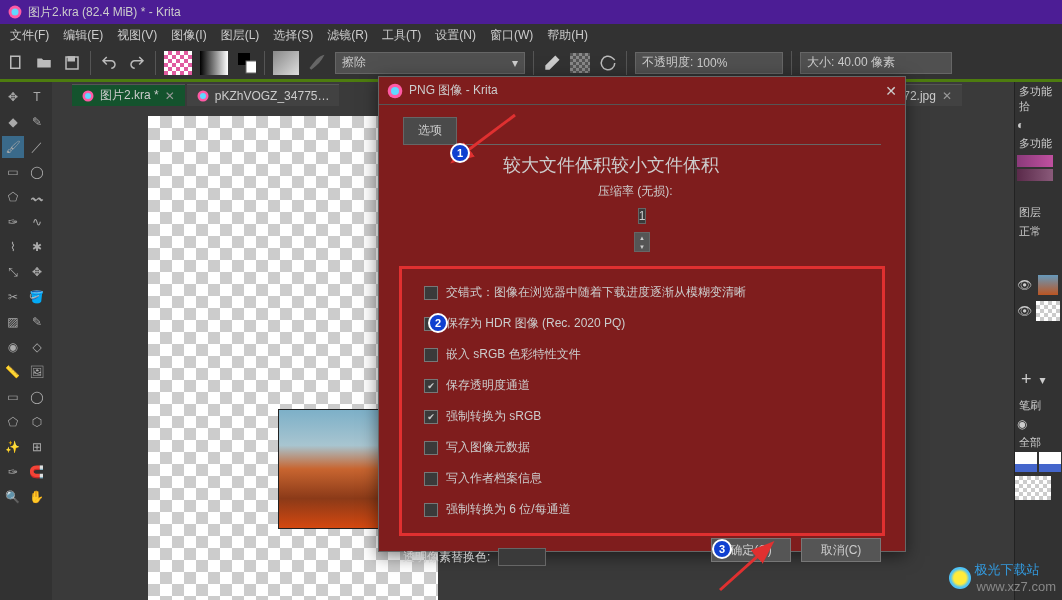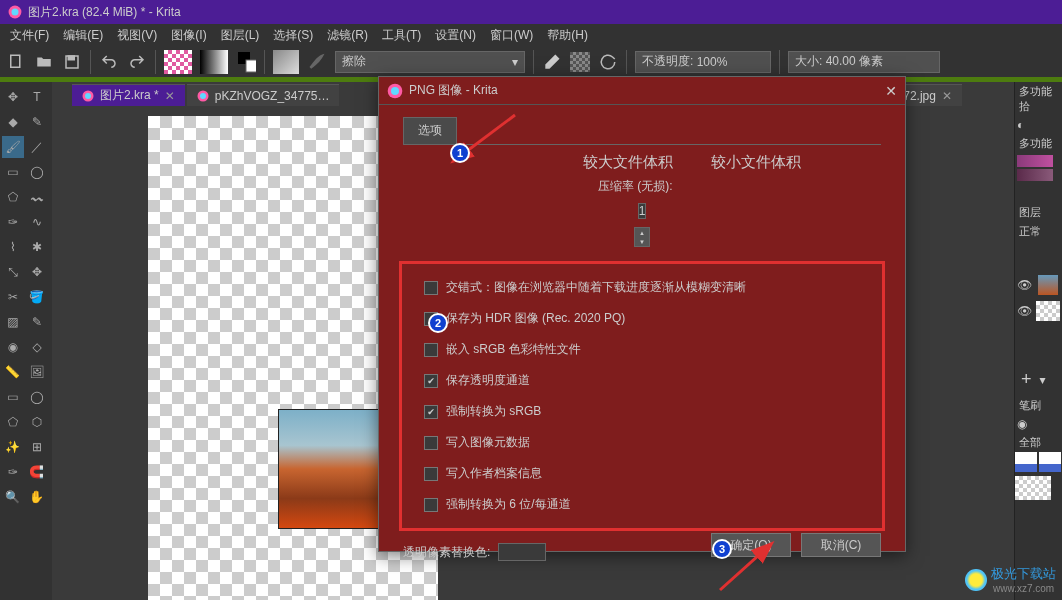--- a/index.html
+++ b/index.html
@@ -1,33 +1,33 @@
 <!DOCTYPE html>
 <html><head>
 <meta charset="utf-8">
 <style>
 * { margin: 0; padding: 0; box-sizing: border-box; font-family: "Microsoft YaHei", sans-serif; }
 body { width: 1062px; height: 600px; background: #323232; color: #ccc; font-size: 12px; overflow: hidden; position: relative; }
 .titlebar { height: 24px; background: #4c1d95; display: flex; align-items: center; padding: 0 8px; gap: 6px; }
 .titlebar .app-ico { width: 14px; height: 14px; }
 .menubar { height: 22px; background: #323232; display: flex; align-items: center; padding: 0 4px; gap: 2px; }
 .menubar span { padding: 3px 6px; }
-.toolbar { height: 36px; background: #323232; display: flex; align-items: center; padding: 0 6px; gap: 8px; border-bottom: 5px solid #4d7c0f; }
+.toolbar { height: 36px; background: #323232; display: flex; align-items: center; padding: 0 6px; gap: 8px; border-bottom: 3px solid #4d7c0f; }
 .tb-ico { width: 20px; height: 20px; display: flex; align-items: center; justify-content: center; color: #bbb; }
 .tb-sep { width: 1px; height: 24px; background: #555; }
 .tb-dropdown { background: #505050; border: 1px solid #666; height: 22px; width: 190px; display: flex; align-items: center; padding: 0 6px; justify-content: space-between; }
 .tb-field { background: #505050; border: 1px solid #666; height: 22px; padding: 0 6px; display: flex; align-items: center; }
 .workspace { display: flex; height: 518px; }
 .left-tools { width: 52px; background: #323232; padding: 4px 2px; display: flex; flex-direction: column; gap: 3px; }
 .lt-row { display: flex; gap: 2px; }
 .lt-btn { width: 22px; height: 22px; display: flex; align-items: center; justify-content: center; color: #aaa; }
 .canvas-area { flex: 1; background: #3a3a3a; position: relative; }
 .tabs { height: 24px; display: flex; align-items: flex-end; gap: 2px; padding-left: 20px; }
 .tab { height: 22px; background: #424242; padding: 0 10px; display: flex; align-items: center; gap: 6px; border-top: 1px solid #555; }
-.tab.active { background: #4c1d95; }
+.tab.active { background: #14532d; }
 .tab-ico { width: 12px; height: 12px; }
 .tab-close { color: #999; }
 .canvas { position: absolute; top: 24px; left: 20px; right: 0; bottom: 0; }
 .checker { background-image: linear-gradient(45deg,#ccc 25%,transparent 25%),linear-gradient(-45deg,#ccc 25%,transparent 25%),linear-gradient(45deg,transparent 75%,#ccc 75%),linear-gradient(-45deg,transparent 75%,#ccc 75%);background-size:24px 24px;background-position:0 0,0 12px,12px -12px,-12px 0;background-color:#fff;position:absolute;left:76px;top:10px;width:290px;height:500px;}
 .photo { position:absolute;left:206px;top:303px;width:160px;height:120px;background:linear-gradient(180deg,#7db0c8 0%,#a8c5d0 30%,#c86530 50%,#8b3a18 75%,#d44810 100%);border:1px solid #222; }
 .right-panel { width: 48px; background: #323232; border-left: 1px solid #222; position: relative; }
 .rp-color { width: 36px; height: 12px; background: linear-gradient(90deg,#8a3a7a,#c050a0); margin: 2px; }
 .rp-label { font-size: 11px; padding: 2px 4px; }
 .rp-thumb { width: 36px; height: 20px; background: linear-gradient(180deg,#6699bb,#bb5522); margin: 2px; }
 .rp-ico-row { display: flex; gap: 4px; padding: 2px; align-items: center; }
@@ -35,38 +35,38 @@
 .rp-erasers { display: flex; gap: 2px; }
 .rp-eraser { width: 22px; height: 20px; background: linear-gradient(180deg,#fff 60%,#4466cc 60%); }
 
 .dialog { position: absolute; left: 378px; top: 76px; width: 528px; height: 476px; background: #7f1d1d; border: 1px solid #666; box-shadow: 0 4px 16px rgba(0,0,0,0.5); }
 .dlg-title { height: 28px; display: flex; align-items: center; padding: 0 8px; justify-content: space-between; border-bottom: 1px solid #555; }
 .dlg-title-left { display: flex; align-items: center; gap: 6px; }
 .dlg-close { font-size: 14px; cursor: default; }
 .dlg-body { padding: 12px 24px; position: relative; }
 .dlg-tabs { border-bottom: 1px solid #666; display: flex; height: 28px; }
 .dlg-tab { padding: 4px 14px; background: #4a4a4a; border: 1px solid #666; border-bottom: none; }
-.dlg-slider-hdr { display: flex; justify-content: center; margin-top: 8px; font-size: 15px; gap: 38px; }
+.dlg-slider-hdr { display: flex; justify-content: flex-start; margin-top: 8px; font-size: 18px; }
 .dlg-row { display: flex; align-items: center; gap: 8px; margin-top: 6px; flex-direction: column; }
 .dlg-row-label { width: 88px; text-align: left; }
 .dlg-slider { flex: 1; height: 20px; background: #3a3a3a; border: 1px solid #666; display: flex; align-items: center; justify-content: center; position: relative; }
 .dlg-spinner { width: 16px; height: 20px; background: #555; border: 1px solid #666; display: flex; flex-direction: column; font-size: 6px; align-items: center; justify-content: space-around; }
 .red-box { border: 3px solid #e03030; padding: 8px 10px; margin-top: 14px; margin-left: -4px; margin-right: -4px; }
 .chk-row { display: flex; align-items: center; gap: 8px; padding: 7px 0 7px 12px; }
 .chk { width: 14px; height: 14px; background: #3a3a3a; border: 1px solid #777; display: flex; align-items: center; justify-content: center; font-size: 9px; color: #ccc; }
 .chk.checked::before { content: "✔"; }
 .dlg-color-row { display: flex; align-items: center; gap: 8px; margin-top: 12px; }
 .dlg-swatch { width: 48px; height: 18px; background: #3a3a3a; border: 1px solid #666; }
 .dlg-buttons { position: absolute; bottom: 16px; right: 24px; display: flex; gap: 10px; }
 .dlg-btn { width: 80px; height: 24px; background: #555; border: 1px solid #777; display: flex; align-items: center; justify-content: center; }
 .anno-badge { position: absolute; width: 20px; height: 20px; border-radius: 50%; background: #1040d0; border: 2px solid #fff; color: #fff; font-size: 11px; font-weight: bold; display: flex; align-items: center; justify-content: center; z-index: 10; }
 .anno-arrow { position: absolute; z-index: 9; }
 .watermark { position: absolute; right: 6px; bottom: 6px; display: flex; align-items: center; gap: 4px; font-size: 13px; color: #3399dd; z-index: 12; }
 .watermark .wico { width: 22px; height: 22px; border-radius: 50%; background: radial-gradient(circle,#ffeb3b 40%,#4fc3f7 60%); }
-.watermark .sub { font-size: 10px; color: #888; margin-left: 2px; }
+.watermark .sub { font-size: 13px; color: #888; margin-left: 2px; }
 </style>
 </head>
 <body>
 
 <div class="titlebar">
   <svg class="app-ico" viewBox="0 0 24 24">
       <circle cx="12" cy="12" r="11" fill="#ff5aa5"></circle>
       <circle cx="12" cy="12" r="6" fill="#60d8ff"></circle>
     </svg>
   <span>图片2.kra (82.4 MiB) * - Krita</span>
@@ -140,21 +140,21 @@
         <path d="M16 3l5 5-12 12H4v-5z"></path>
       </svg>
     </span>
   <span class="tb-ico" style="background-image:repeating-conic-gradient(#888 0% 25%,#555 0% 50%);background-size:6px 6px;width:20px;height:20px;"></span>
   <span class="tb-ico">
       <svg width="18" height="18" viewBox="0 0 24 24" fill="none" stroke="#bbb" stroke-width="2">
         <path d="M21 12a9 9 0 11-3-6.7L21 8"></path>
       </svg>
     </span>
   <div class="tb-sep"></div>
-  <div class="tb-field" style="width:136px;">
+  <div class="tb-field" style="width:148px;">
     <span>不透明度:</span>&nbsp;
     <span>100%</span>
   </div>
   <div class="tb-sep"></div>
   <div class="tb-field" style="width:152px;">
     <span>大小:</span>&nbsp;
     <span>40.00 像素</span>
   </div>
 </div>
 

